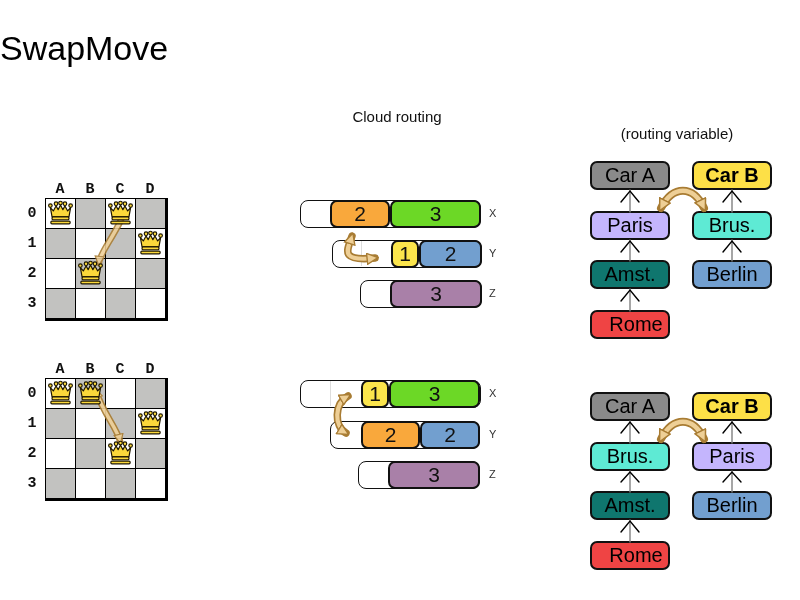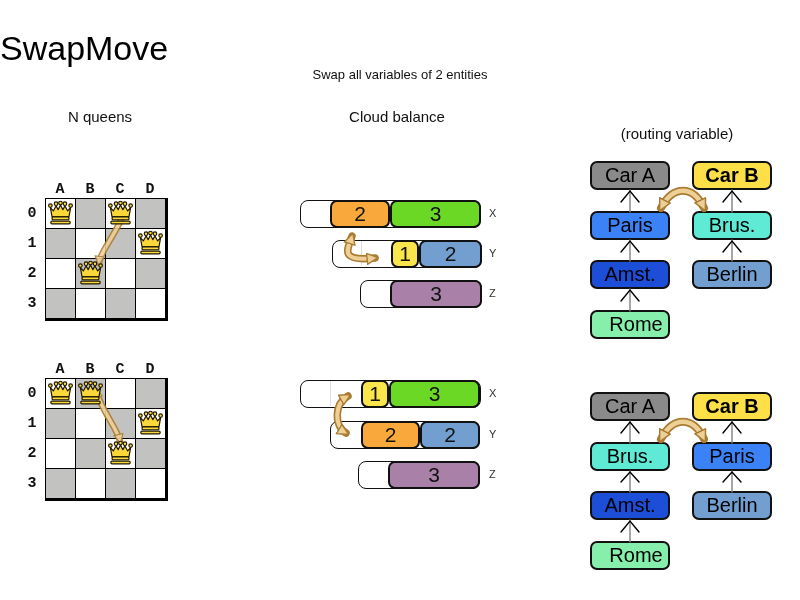--- a/index.html
+++ b/index.html
@@ -23,36 +23,34 @@
   .sep{position:absolute;width:1px;height:25px;background:#ddd;}
   .block{position:absolute;height:28px;box-sizing:border-box;border:2px solid #111;border-radius:7px;
          display:flex;align-items:center;justify-content:center;font-size:21px;color:#111;}
   .c-orange{background:#f9a83c;} .c-green{background:#6cd826;} .c-yellow{background:#fbe54c;}
   .c-blue{background:#729fcf;} .c-purple{background:#a980a8;}
   .axis{position:absolute;font-size:11px;color:#333;}
 
   
   .vbox{position:absolute;width:80px;height:29px;box-sizing:border-box;border:2px solid #111;border-radius:7px;
         display:flex;align-items:center;justify-content:center;font-size:20px;color:#000;}
-  .v-cara{background:#8a8a8a;} .v-carb{background:#fde047;font-weight:bold;} .v-paris{background:#3b82f6;}
-  .v-brus{background:#5eead4;} .v-amst{background:#1d4ed8;} .v-berlin{background:#729fcf;}
-  .v-rome{background:#86efac;padding-left:12px;}
+  .v-cara{background:#8a8a8a;} .v-carb{background:#fde047;font-weight:bold;} .v-paris{background:#c4b5fd;}
+  .v-brus{background:#5eead4;} .v-amst{background:#0f766e;} .v-berlin{background:#729fcf;}
+  .v-rome{background:#ef4444;padding-left:12px;}
 
   .overlay{position:absolute;left:0;top:0;width:800px;height:600px;pointer-events:none;}
 </style>
 </head>
 <body>
 
 <div class="canvas">
 
   <div class="title">SwapMove</div>
-  <div class="subtitle">Swap all variables of 2 entities</div>
-
-  <div class="colhead" style="left:20px;top:108px;width:160px;">N queens</div>
-  <div class="colhead" style="left:317px;top:108px;width:160px;">Cloud balance</div>
+
+  <div class="colhead" style="left:317px;top:108px;width:160px;">Cloud routing</div>
   <div class="colhead" style="left:597px;top:125px;width:160px;">(routing variable)</div>
 
   <span class="blab" style="left:50px;top:181px;">A</span>
   <span class="blab" style="left:80px;top:181px;">B</span>
   <span class="blab" style="left:110px;top:181px;">C</span>
   <span class="blab" style="left:140px;top:181px;">D</span>
   <span class="blab" style="left:22px;top:205px;">0</span>
   <span class="blab" style="left:22px;top:235px;">1</span>
   <span class="blab" style="left:22px;top:265px;">2</span>
   <span class="blab" style="left:22px;top:295px;">3</span>

